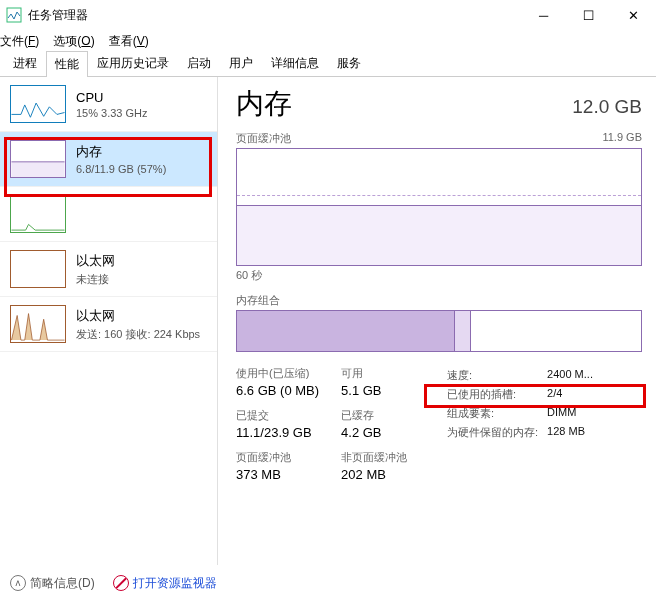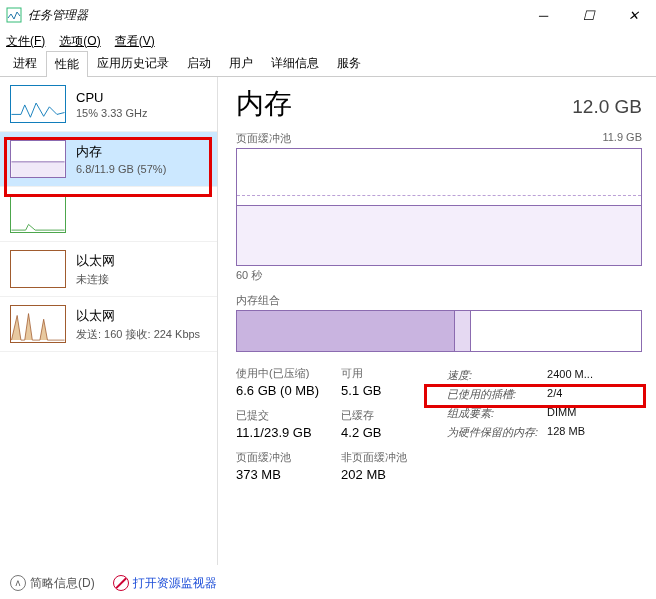--- a/index.html
+++ b/index.html
@@ -1,24 +1,24 @@
 <!DOCTYPE html>
 <html><head>
 <meta charset="utf-8">
 <style>
 * { box-sizing: border-box; margin: 0; padding: 0; font-family: "Microsoft YaHei", "Segoe UI", sans-serif; }
 body { width: 656px; height: 599px; background: #fff; font-size: 12px; color: #000; overflow: hidden; position: relative; }
 
-.titlebar { height: 30px; display: flex; align-items: center; padding-left: 6px; font-style: italic; }
+.titlebar { height: 30px; display: flex; align-items: center; padding-left: 6px; }
 .titlebar .icon { width: 16px; height: 16px; margin-right: 6px; }
 .titlebar .title { font-size: 12px; flex: 1; }
 .titlebar .winbtns { display: flex; }
 .titlebar .winbtn { width: 45px; height: 30px; display: flex; align-items: center; justify-content: center; font-size: 13px; }
 
-.menubar { height: 22px; display: flex; align-items: center; padding-left: 6px; gap: 14px; font-size: 12px; text-decoration: underline; }
+.menubar { height: 22px; display: flex; align-items: center; gap: 14px; font-size: 12px; }
 .menubar .u { text-decoration: underline; }
 
 .tabs { display: flex; border-bottom: 1px solid #ccc; height: 25px; align-items: flex-end; padding-left: 4px; }
 .tabs .tab { padding: 4px 8px; font-size: 12px; border: 1px solid transparent; border-bottom: none; }
 .tabs .tab.active { border-color: #ccc; background: #fff; position: relative; top: 1px; }
 
 .content { display: flex; height: 488px; }
 
 .sidebar { width: 218px; border-right: 1px solid #e0e0e0; overflow-y: auto; }
 .side-item { display: flex; padding: 8px 8px 8px 10px; border-bottom: 1px solid #f0f0f0; cursor: pointer; align-items: center; gap: 10px; }
@@ -57,21 +57,21 @@
 
 .stats-area { display: flex; gap: 40px; }
 .stats-cols { display: flex; gap: 22px; }
 .stat-col { }
 .stat { margin-bottom: 10px; }
 .stat .label { font-size: 11px; color: #666; margin-bottom: 2px; }
 .stat .val { font-size: 13px; color: #000; white-space: nowrap; }
 
 .spec-table { font-size: 11px; margin-top: 2px; }
 .spec-table .row { display: flex; margin-bottom: 4px; }
-.spec-table .k { color: #555; width: 100px; font-style: italic; }
+.spec-table .k { color: #555; width: 100px; }
 .spec-table .v { color: #111; }
 
 .bottombar { position: absolute; bottom: 0; left: 0; right: 0; height: 32px; display: flex; align-items: center; padding-left: 10px; gap: 18px; background:#fff; }
 .bottombar .link { color: #555; font-size: 12px; display: flex; align-items: center; gap: 4px; }
 .bottombar .circ { width: 16px; height: 16px; border: 1.5px solid #777; border-radius: 50%; display: flex; align-items: center; justify-content: center; font-size: 10px; }
 .bottombar .no { width:16px; height:16px; border:1.5px solid #c03; border-radius:50%; position:relative; }
 .bottombar .no::after { content:''; position:absolute; width:14px; height:1.5px; background:#c03; top:50%; left:50%; transform:translate(-50%,-50%) rotate(-45deg); }
 .bottombar .bluelink { color: #1d4ed8; }
 </style>
 </head>

